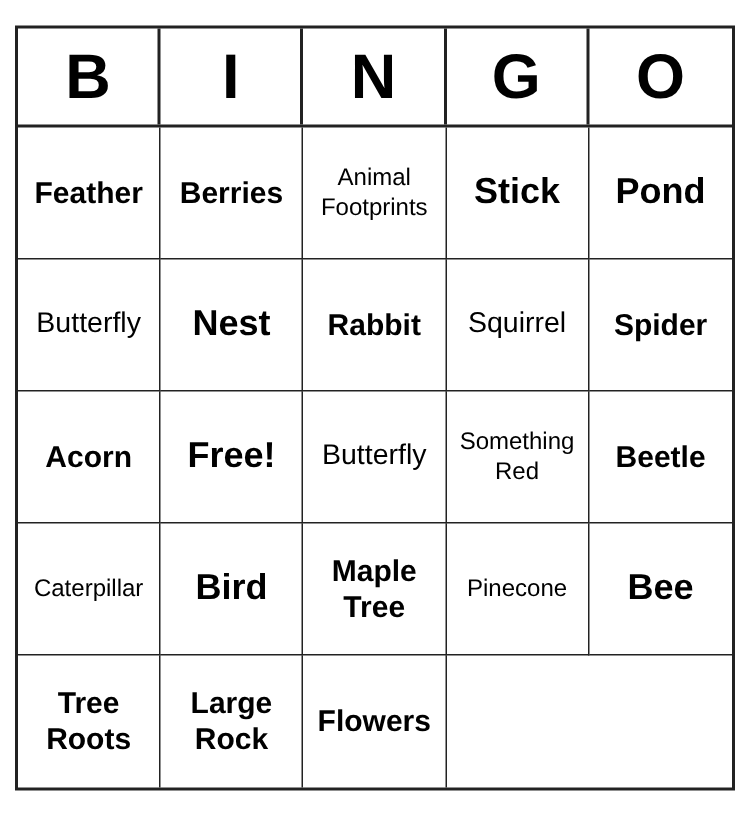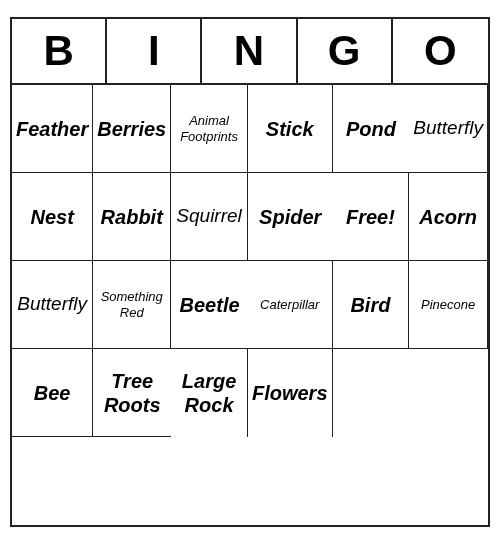--- a/index.html
+++ b/index.html
@@ -27,23 +27,22 @@
       font-weight: bold;
       padding: 8px 0;
       border-right: 2px solid #222;
       font-family: Arial, sans-serif;
     }
     .bingo-header-cell:last-child {
       border-right: none;
     }
     .bingo-grid {
       display: grid;
-      grid-template-columns: repeat(6, 1fr);
+      grid-template-columns: repeat(5, 1fr);
       grid-template-rows: repeat(5, 1fr);
-      font-style: italic;
     }
     .bingo-cell {
       border-right: 1.5px solid #222;
       border-bottom: 1.5px solid #222;
       display: flex;
       align-items: center;
       justify-content: center;
       text-align: center;
       padding: 6px 4px;
       min-height: 88px;
@@ -51,24 +50,24 @@
     }
     .bingo-cell:nth-child(5n) {
       border-right: none;
     }
     .bingo-cell:nth-child(n+21) {
       border-bottom: none;
     }
     .cell-text {
       line-height: 1.2;
     }
-    .size-lg { font-size: 20px; font-weight: bold; }
+    .size-lg { font-size: 24px; font-weight: bold; }
     .size-md { font-size: 20px; font-weight: bold; }
     .size-sm { font-size: 19px; }
-    .size-xs { font-size: 13px; }
+    .size-xs { font-size: 16px; }
   </style>
 </head>
 <body>
 
 <div class="bingo-card">
   <div class="bingo-header">
   <div class="bingo-header-cell">B</div>
       <div class="bingo-header-cell">I</div>
       <div class="bingo-header-cell">N</div>
       <div class="bingo-header-cell">G</div>
@@ -99,39 +98,42 @@
       <div class="bingo-cell">
         <span class="cell-text size-md">Rabbit</span>
       </div>
       <div class="bingo-cell">
         <span class="cell-text size-sm">Squirrel</span>
       </div>
       <div class="bingo-cell">
         <span class="cell-text size-md">Spider</span>
       </div>
       <div class="bingo-cell">
-        <span class="cell-text size-lg">Free!</span>
+        <span class="cell-text size-md">Acorn</span>
       </div>
       <div class="bingo-cell">
-        <span class="cell-text size-md">Acorn</span>
+        <span class="cell-text size-lg">Free!</span>
       </div>
       <div class="bingo-cell">
         <span class="cell-text size-sm">Butterfly</span>
       </div>
       <div class="bingo-cell">
         <span class="cell-text size-xs">Something Red</span>
       </div>
       <div class="bingo-cell">
         <span class="cell-text size-md">Beetle</span>
       </div>
       <div class="bingo-cell">
         <span class="cell-text size-xs">Caterpillar</span>
       </div>
       <div class="bingo-cell">
         <span class="cell-text size-lg">Bird</span>
+      </div>
+      <div class="bingo-cell">
+        <span class="cell-text size-md">Maple Tree</span>
       </div>
       <div class="bingo-cell">
         <span class="cell-text size-xs">Pinecone</span>
       </div>
       <div class="bingo-cell">
         <span class="cell-text size-lg">Bee</span>
       </div>
       <div class="bingo-cell">
         <span class="cell-text size-md">Tree Roots</span>
       </div>

